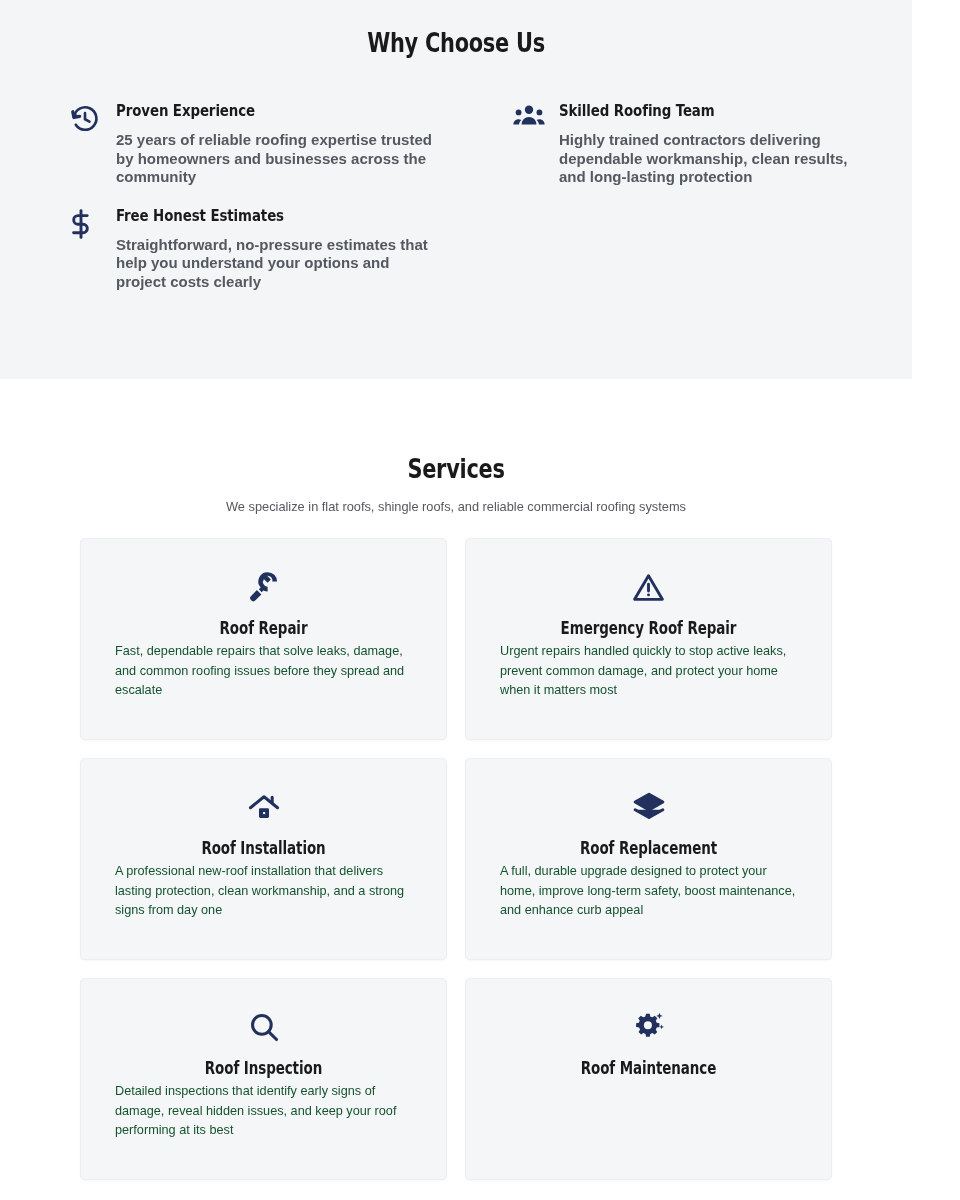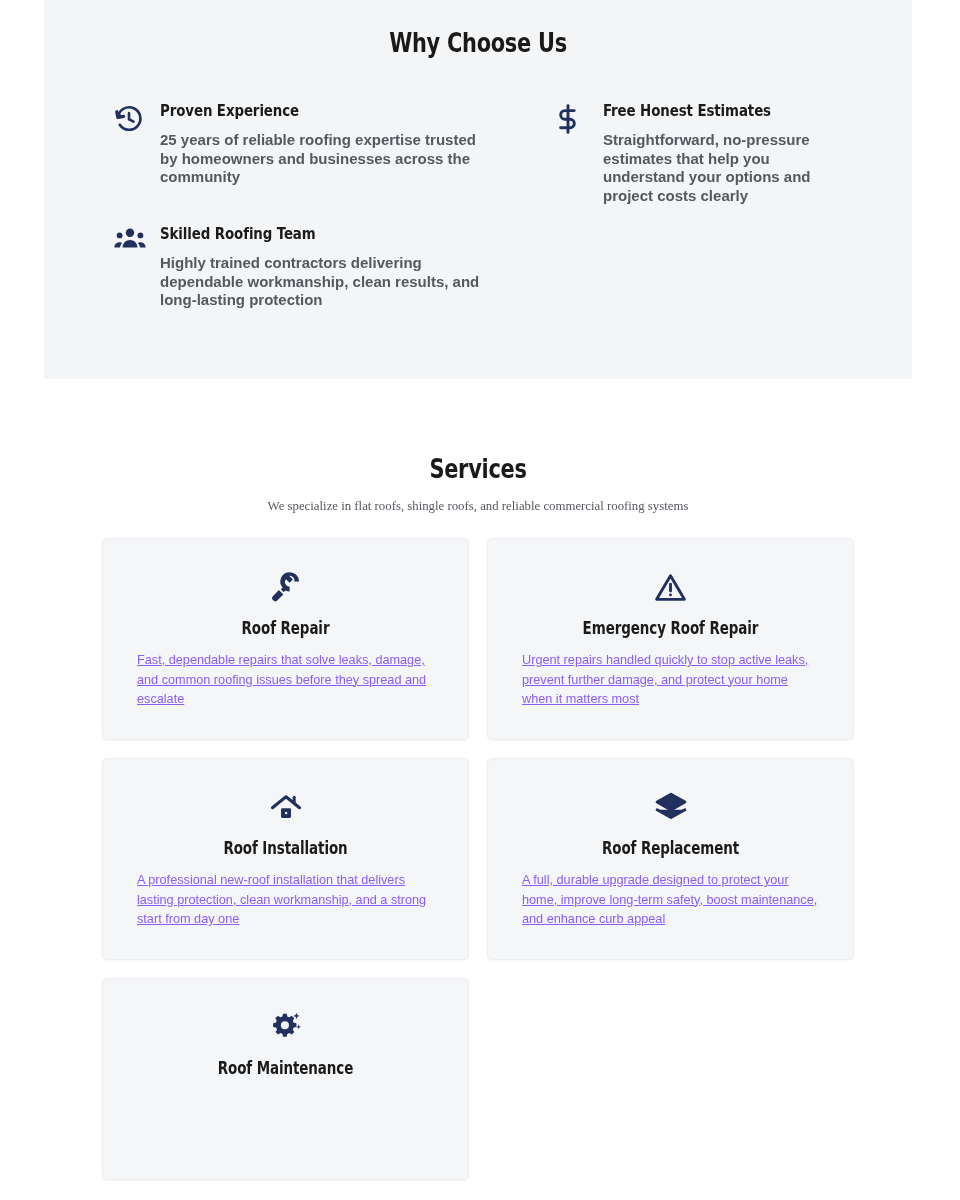--- a/index.html
+++ b/index.html
@@ -6,21 +6,21 @@
   * { box-sizing: border-box; margin: 0; padding: 0; }
 
   html, body {
     width: 960px;
     height: 1200px;
     background: #ffffff;
     font-family: "Liberation Sans", sans-serif;
     -webkit-font-smoothing: antialiased;
   }
 
-  .page { width: 912px; height: 1200px; position: relative; overflow: hidden; padding-left: 44px; }
+  .page { width: 912px; height: 1200px; position: relative; overflow: hidden; }
 
   
   .why-section {
     background: #f4f5f7;
     height: 379px;
     padding-top: 26px;
     position: relative;
   }
 
   .why-title {
@@ -100,21 +100,20 @@
     letter-spacing: -0.3px;
     transform: scaleX(0.86);
   }
 
   .services-subtitle {
     text-align: center;
     font-size: 12.8px;
     line-height: 19px;
     color: #55585e;
     margin-top: 11px;
-    font-family: Liberation Serif, serif;
   }
 
   .cards-grid {
     margin: 22px auto 0;
     width: 752px;
     display: grid;
     grid-template-columns: 367px 367px;
     column-gap: 18px;
     row-gap: 18px;
   }
@@ -143,26 +142,25 @@
     font-family: "DejaVu Sans Condensed", "Liberation Sans Narrow", "Liberation Sans", sans-serif;
     font-weight: 700;
     font-size: 17px;
     color: #1a1a1a;
     line-height: 22px;
     letter-spacing: -0.1px;
     transform: scaleX(0.88);
   }
 
   .card-desc {
-    margin-top: 12px;
+    margin-top: 3px;
     font-size: 12.7px;
     line-height: 19.5px;
-    color: #8b5cf6;
+    color: #14532d;
     text-align: left;
-    text-decoration: underline;
   }
 </style>
 </head>
 <body>
 
 <div class="page">
 
   <section class="why-section">
 
     <h2 class="why-title">Why Choose Us</h2>
@@ -176,51 +174,51 @@
             <polyline points="2.2 6.2 3.1 10.8 7.7 9.9" fill="currentColor" stroke="currentColor" stroke-width="2.6"></polyline>
             <polyline points="12 7.3 12 12.2 15.6 14.1"></polyline>
           </svg>
         </div>
         <div class="feature-body">
           <div class="feature-title">Proven Experience</div>
           <div class="feature-desc">25 years of reliable roofing expertise trusted by homeowners and businesses across the community</div>
         </div>
       </div>
 
-
-      <div class="feature">
-        <div class="feature-icon">
-          <svg width="22" height="30" viewBox="0 0 22 30" fill="none" stroke="currentColor" stroke-width="2.9" stroke-linecap="round" stroke-linejoin="round">
-            <path d="M11 1.6v26.8"></path>
-            <path d="M17.2 6.6H8.0a4.3 4.3 0 0 0 0 8.6h5.0a4.3 4.3 0 0 1 0 8.6H3.6"></path>
-          </svg>
-        </div>
-        <div class="feature-body">
-          <div class="feature-title">Free Honest Estimates</div>
-          <div class="feature-desc wide">Straightforward, no-pressure estimates that help you understand your options and project costs clearly</div>
-        </div>
-      </div>
 
       <div class="feature">
         <div class="feature-icon">
           <svg width="32" height="24" viewBox="0 0 32 24" fill="currentColor">
             <circle cx="16" cy="5.8" r="4.2"></circle>
             <path d="M8.6 20.5c0-4.3 3.3-7.4 7.4-7.4s7.4 3.1 7.4 7.4z"></path>
             <circle cx="5.6" cy="8.4" r="2.9"></circle>
             <path d="M0.4 20.5c0-3 2.3-5.2 5.2-5.2 1.0 0 1.9.26 2.7.72-1.25 1.25-2.05 2.8-2.3 4.48z"></path>
             <circle cx="26.4" cy="8.4" r="2.9"></circle>
             <path d="M31.6 20.5c0-3-2.3-5.2-5.2-5.2-1.0 0-1.9.26-2.7.72 1.25 1.25 2.05 2.8 2.3 4.48z"></path>
           </svg>
         </div>
         <div class="feature-body">
           <div class="feature-title">Skilled Roofing Team</div>
           <div class="feature-desc wide">Highly trained contractors delivering dependable workmanship, clean results, and long-lasting protection</div>
         </div>
       </div>
 
+      <div class="feature">
+        <div class="feature-icon">
+          <svg width="22" height="30" viewBox="0 0 22 30" fill="none" stroke="currentColor" stroke-width="2.9" stroke-linecap="round" stroke-linejoin="round">
+            <path d="M11 1.6v26.8"></path>
+            <path d="M17.2 6.6H8.0a4.3 4.3 0 0 0 0 8.6h5.0a4.3 4.3 0 0 1 0 8.6H3.6"></path>
+          </svg>
+        </div>
+        <div class="feature-body">
+          <div class="feature-title">Free Honest Estimates</div>
+          <div class="feature-desc wide">Straightforward, no-pressure estimates that help you understand your options and project costs clearly</div>
+        </div>
+      </div>
+
     </div>
   </section>
 
   <section class="services-section">
 
     <h2 class="services-title">Services</h2>
 
     <p class="services-subtitle">We specialize in flat roofs, shingle roofs, and reliable commercial roofing systems</p>
 
     <div class="cards-grid">
@@ -238,47 +236,57 @@
 
       <div class="card">
         <div class="card-icon">
           <svg width="33" height="33" viewBox="0 0 24 24" fill="none" stroke="currentColor" stroke-width="2.1" stroke-linecap="round" stroke-linejoin="round">
             <path d="M12 3.4L1.9 20.6h20.2z"></path>
             <line x1="12" y1="9.6" x2="12" y2="14.6"></line>
             <line x1="12" y1="17.4" x2="12.01" y2="17.4"></line>
           </svg>
         </div>
         <div class="card-title">Emergency Roof Repair</div>
-        <div class="card-desc">Urgent repairs handled quickly to stop active leaks, prevent further damage, and protect your home when it matters most</div>
+        <div class="card-desc">Urgent repairs handled quickly to stop active leaks, prevent common damage, and protect your home when it matters most</div>
       </div>
 
       <div class="card">
         <div class="card-icon">
           <svg width="34" height="28" viewBox="0 0 28 24" fill="none" stroke="currentColor" stroke-width="2.6" stroke-linecap="round" stroke-linejoin="round">
             <polyline points="2.4 12.6 14 3.2 25.6 12.6"></polyline>
             <line x1="21.0" y1="3.6" x2="21.0" y2="8.2"></line>
             <rect x="10.9" y="14.2" width="6.2" height="6.0" fill="currentColor" stroke="currentColor" stroke-width="2.4"></rect>
             <rect x="13.2" y="16.3" width="1.8" height="1.8" fill="#f5f6f8" stroke="none"></rect>
           </svg>
         </div>
         <div class="card-title">Roof Installation</div>
-        <div class="card-desc">A professional new-roof installation that delivers lasting protection, clean workmanship, and a strong start from day one</div>
+        <div class="card-desc">A professional new-roof installation that delivers lasting protection, clean workmanship, and a strong signs from day one</div>
       </div>
 
       <div class="card">
         <div class="card-icon">
           <svg width="34" height="32" viewBox="0 0 24 24" fill="none" stroke="currentColor" stroke-width="2.2" stroke-linecap="round" stroke-linejoin="round">
             <polygon points="12 2.4 22.4 8.3 12 14.2 1.6 8.3" fill="currentColor"></polygon>
             <polyline points="1.6 14.0 12 19.9 22.4 14.0" fill="currentColor"></polyline>
           </svg>
         </div>
         <div class="card-title">Roof Replacement</div>
         <div class="card-desc">A full, durable upgrade designed to protect your home, improve long-term safety, boost maintenance, and enhance curb appeal</div>
       </div>
 
+      <div class="card">
+        <div class="card-icon">
+          <svg width="32" height="32" viewBox="0 0 24 24" fill="none" stroke="currentColor" stroke-width="2.3" stroke-linecap="round" stroke-linejoin="round">
+            <circle cx="10.4" cy="10.4" r="7.0"></circle>
+            <line x1="15.6" y1="15.6" x2="21.4" y2="21.4"></line>
+          </svg>
+        </div>
+        <div class="card-title">Roof Inspection</div>
+        <div class="card-desc">Detailed inspections that identify early signs of damage, reveal hidden issues, and keep your roof performing at its best</div>
+      </div>
 
       <div class="card">
         <div class="card-icon">
           <svg width="34" height="32" viewBox="0 0 28 26" fill="currentColor">
             <path d="M11.6 2.0h3.0l.45 2.25c.62.19 1.2.44 1.73.76l1.94-1.26 2.12 2.12-1.26 1.94c.32.53.57 1.11.76 1.73l2.25.45v3.0l-2.25.45c-.19.62-.44 1.2-.76 1.73l1.26 1.94-2.12 2.12-1.94-1.26c-.53.32-1.11.57-1.73.76l-.45 2.25h-3.0l-.45-2.25a7.0 7.0 0 0 1-1.73-.76l-1.94 1.26-2.12-2.12 1.26-1.94a7.0 7.0 0 0 1-.76-1.73L3.4 13.0v-3.0l2.25-.45c.19-.62.44-1.2.76-1.73L5.15 5.88 7.27 3.76l1.94 1.26c.53-.32 1.11-.57 1.73-.76z"></path>
             <circle cx="13.1" cy="11.5" r="3.3" fill="#f5f6f8"></circle>
             <path d="M22.6 1.2l.72 1.98 1.98.72-1.98.72-.72 1.98-.72-1.98-1.98-.72 1.98-.72z"></path>
             <path d="M24.4 11.0l.52 1.42 1.42.52-1.42.52-.52 1.42-.52-1.42-1.42-.52 1.42-.52z"></path>
           </svg>
         </div>

